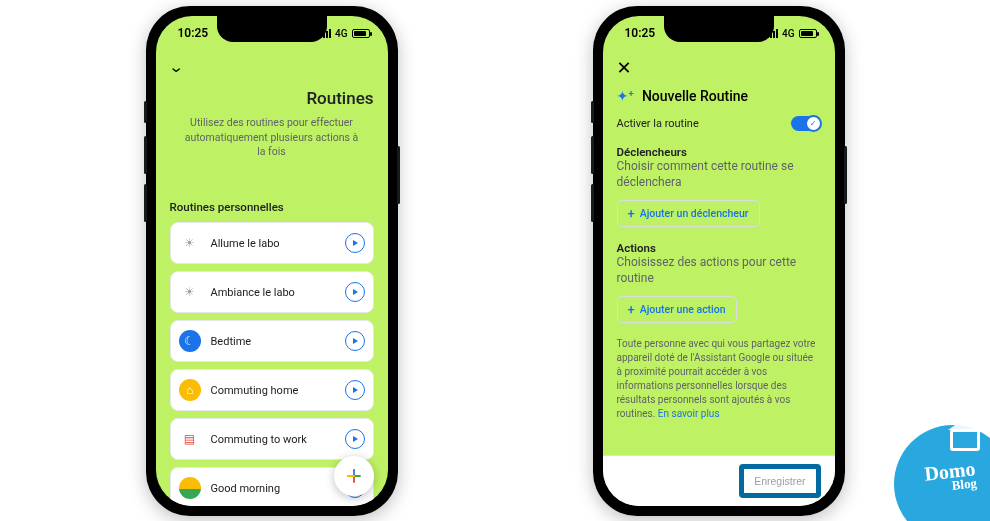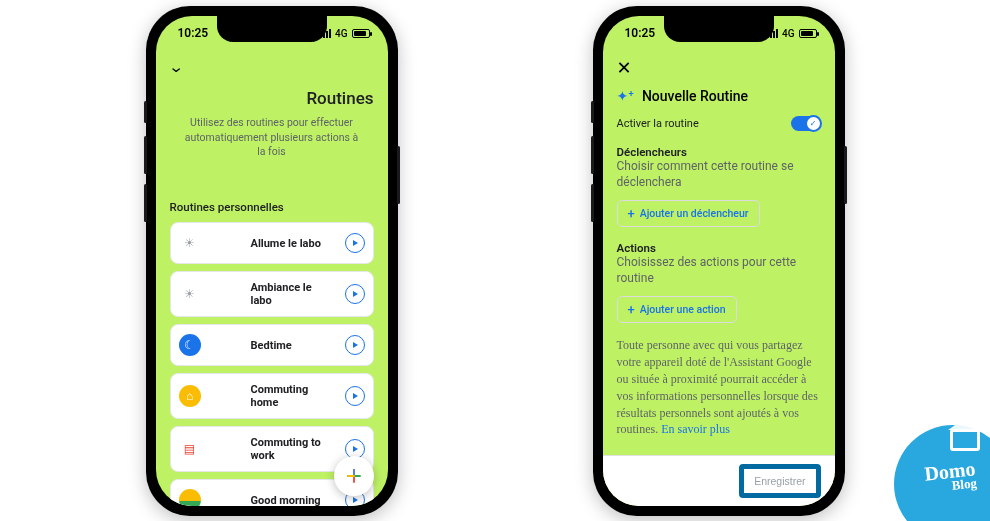--- a/index.html
+++ b/index.html
@@ -68,21 +68,21 @@
   .card .ic {
     width:22px; height:22px; border-radius:50%;
     display:flex; align-items:center; justify-content:center;
     flex:0 0 22px; font-size:12px;
   }
   .ic-sun   { color:#9aa0a6; }
   .ic-moon  { background:#1a73e8; color:#fff; }
   .ic-home  { background:#fbbc04; color:#fff; }
   .ic-work  { color:#ea4335; }
   .ic-morn  { background:linear-gradient(#fbbc04 55%, #34a853 55%); }
-  .card .lab { flex:1; font-size:11px; font-weight:700; color:#202124;margin-left:40px; }
+  .card .lab { flex:1; font-size:11px; font-weight:400; color:#202124; }
   .play {
     width:20px; height:20px; border:1.2px solid #1a73e8; border-radius:50%;
     display:flex; align-items:center; justify-content:center; flex:0 0 20px;
   }
   .play::before {
     content:""; border-left:5px solid #1a73e8;
     border-top:3px solid transparent; border-bottom:3px solid transparent;
     margin-left:2px;
   }
 
@@ -111,21 +111,21 @@
   }
   .sub-h { font-size:11.5px; font-weight:600; margin-top:14px; color:#202124; }
   .hint { font-size:12px; color:#5f6368; line-height:1.3; }
   .chip {
     display:inline-flex; align-items:center; gap:5px;
     border:1px solid #dadce0; border-radius:5px;
     padding:6px 10px; margin-top:10px;
     font-size:10.5px; color:#1a73e8; font-weight:500;
   }
   .chip .plus{ font-size:13px; line-height:1; }
-  .foot-note { font-size:12px; color:#5f6368; line-height:1.4; margin-top:14px;font-family:Liberation Serif, serif; }
+  .foot-note { font-size:10px; color:#5f6368; line-height:1.4; margin-top:14px; }
   .link { color:#1a73e8; }
 
   .save-bar {
     border-top:1px solid #e0e0e0; padding:8px 14px;
     display:flex; justify-content:flex-end; background:#fff;
   }
   .save-btn {
     font-size:10.5px; color:#9aa0a6;
     border:5px solid #0369a1; border-radius:4px;
     padding:6px 10px; background:#fff;

